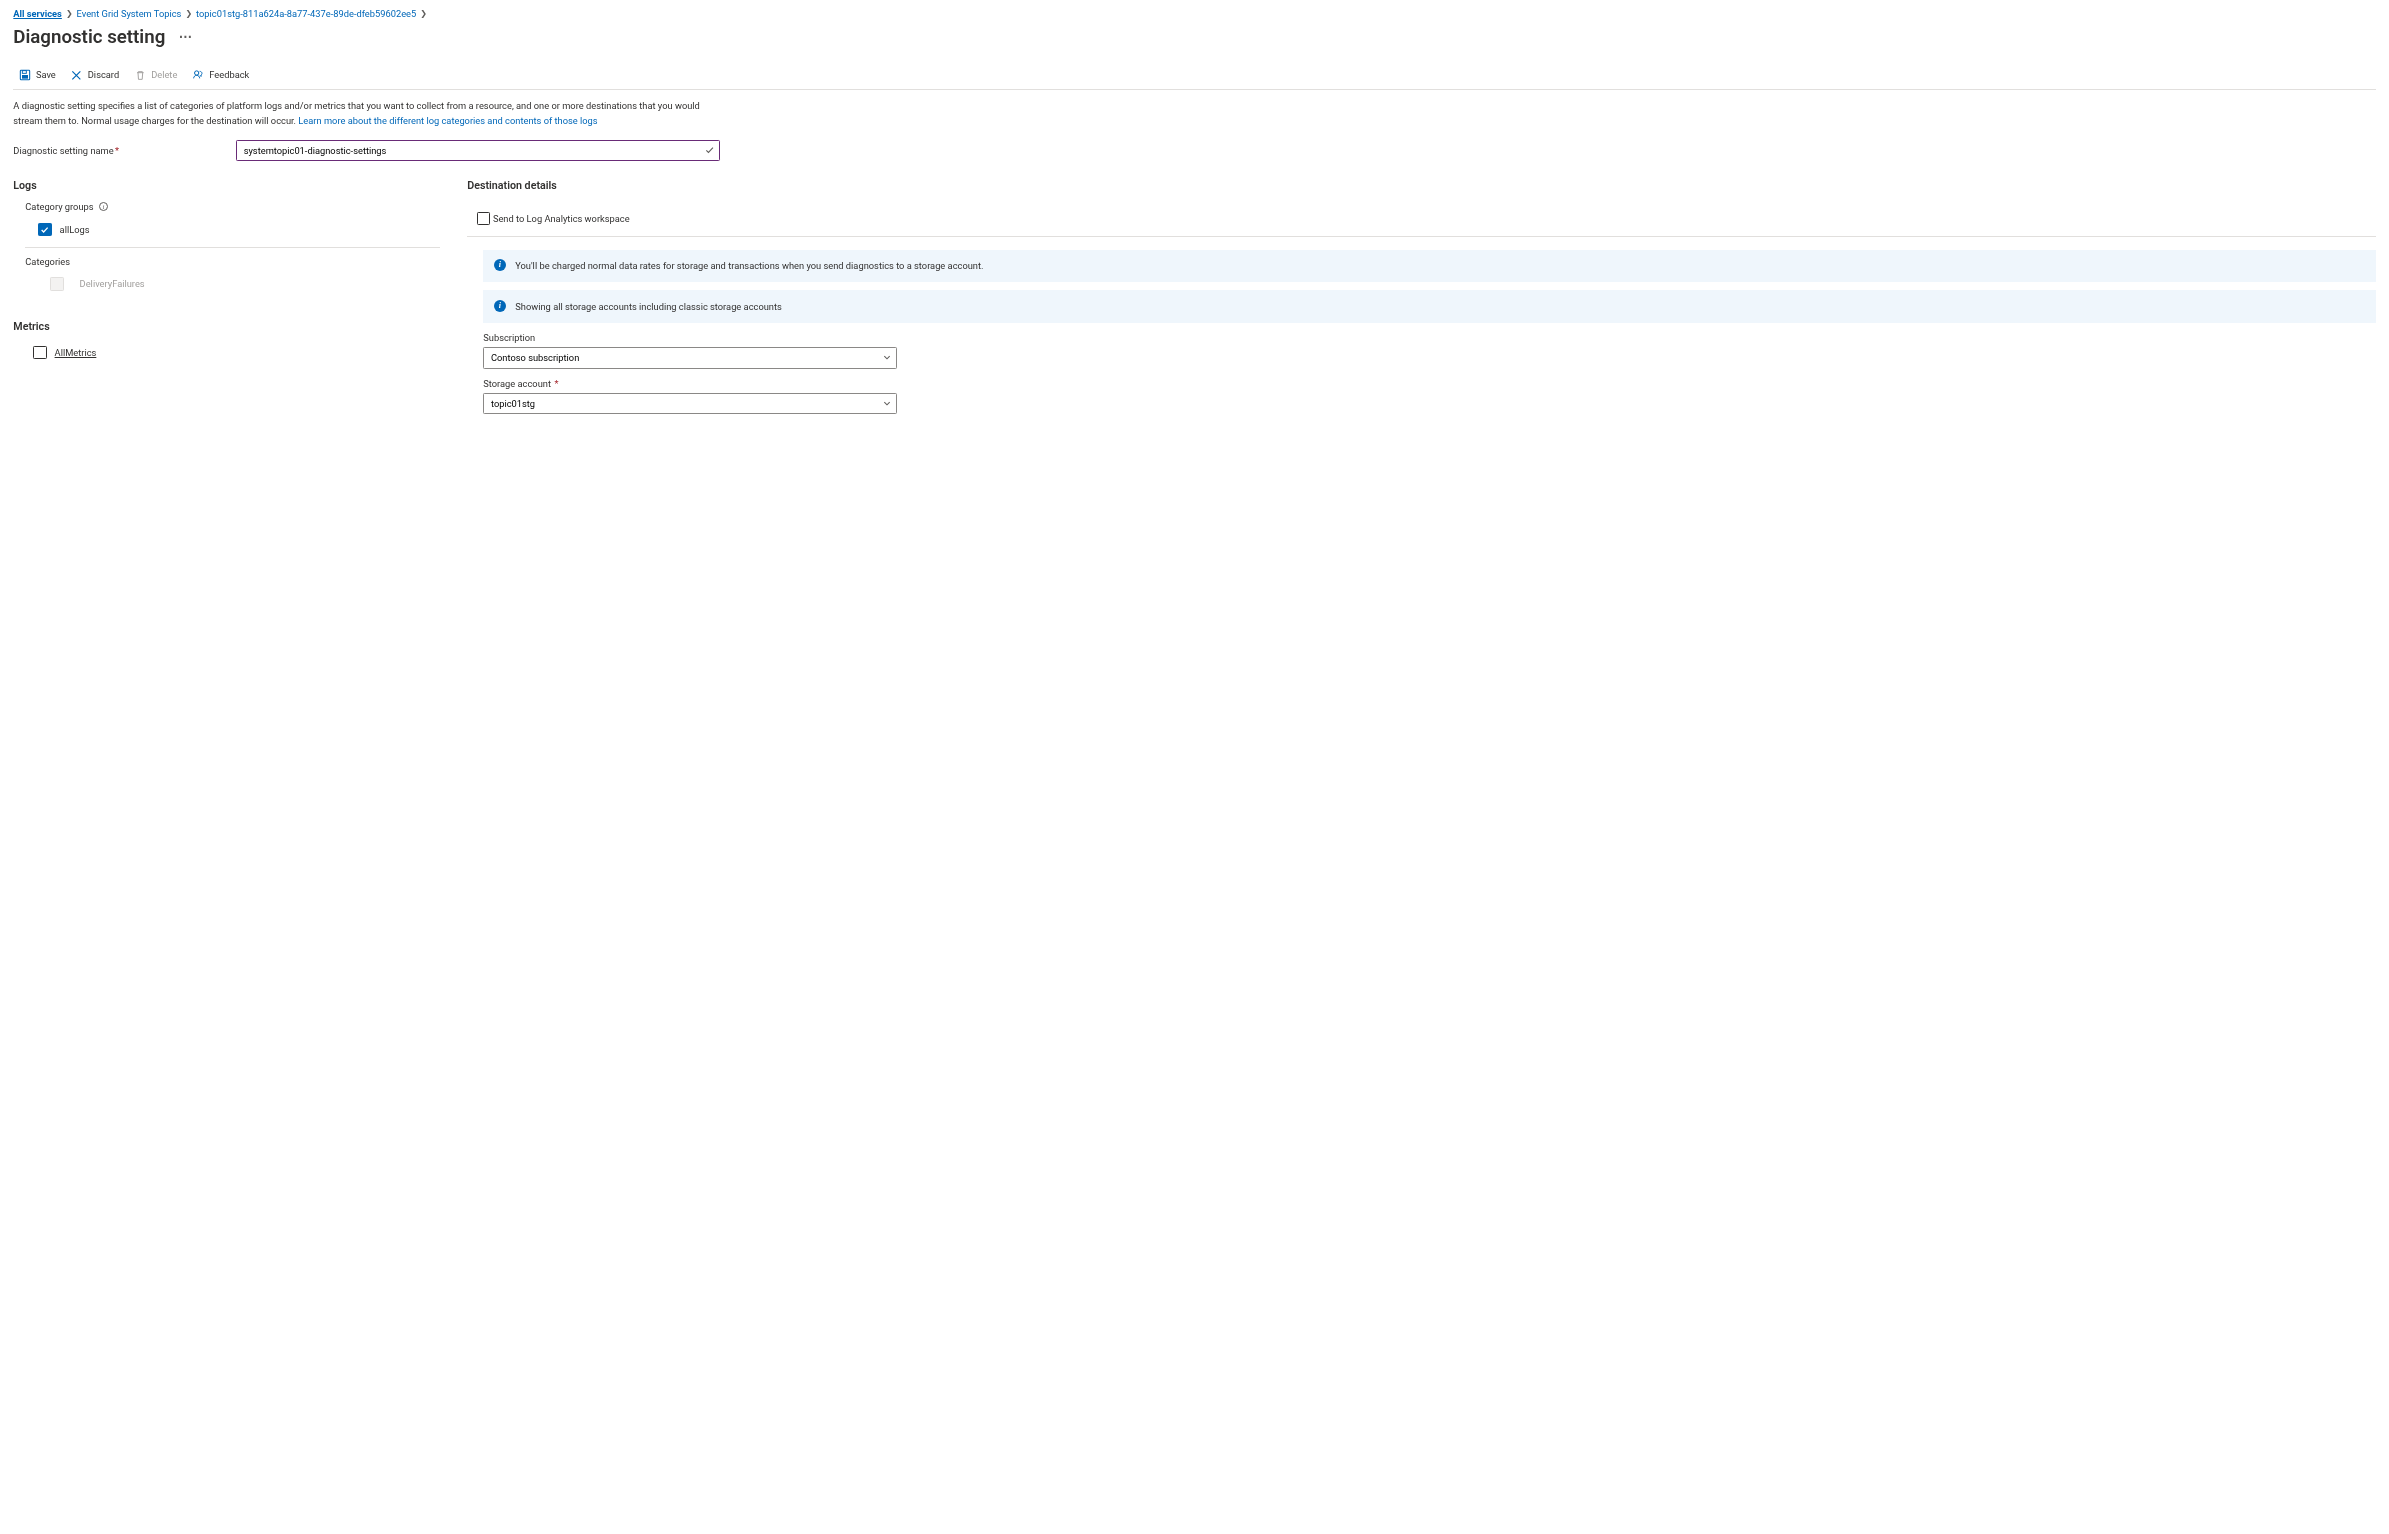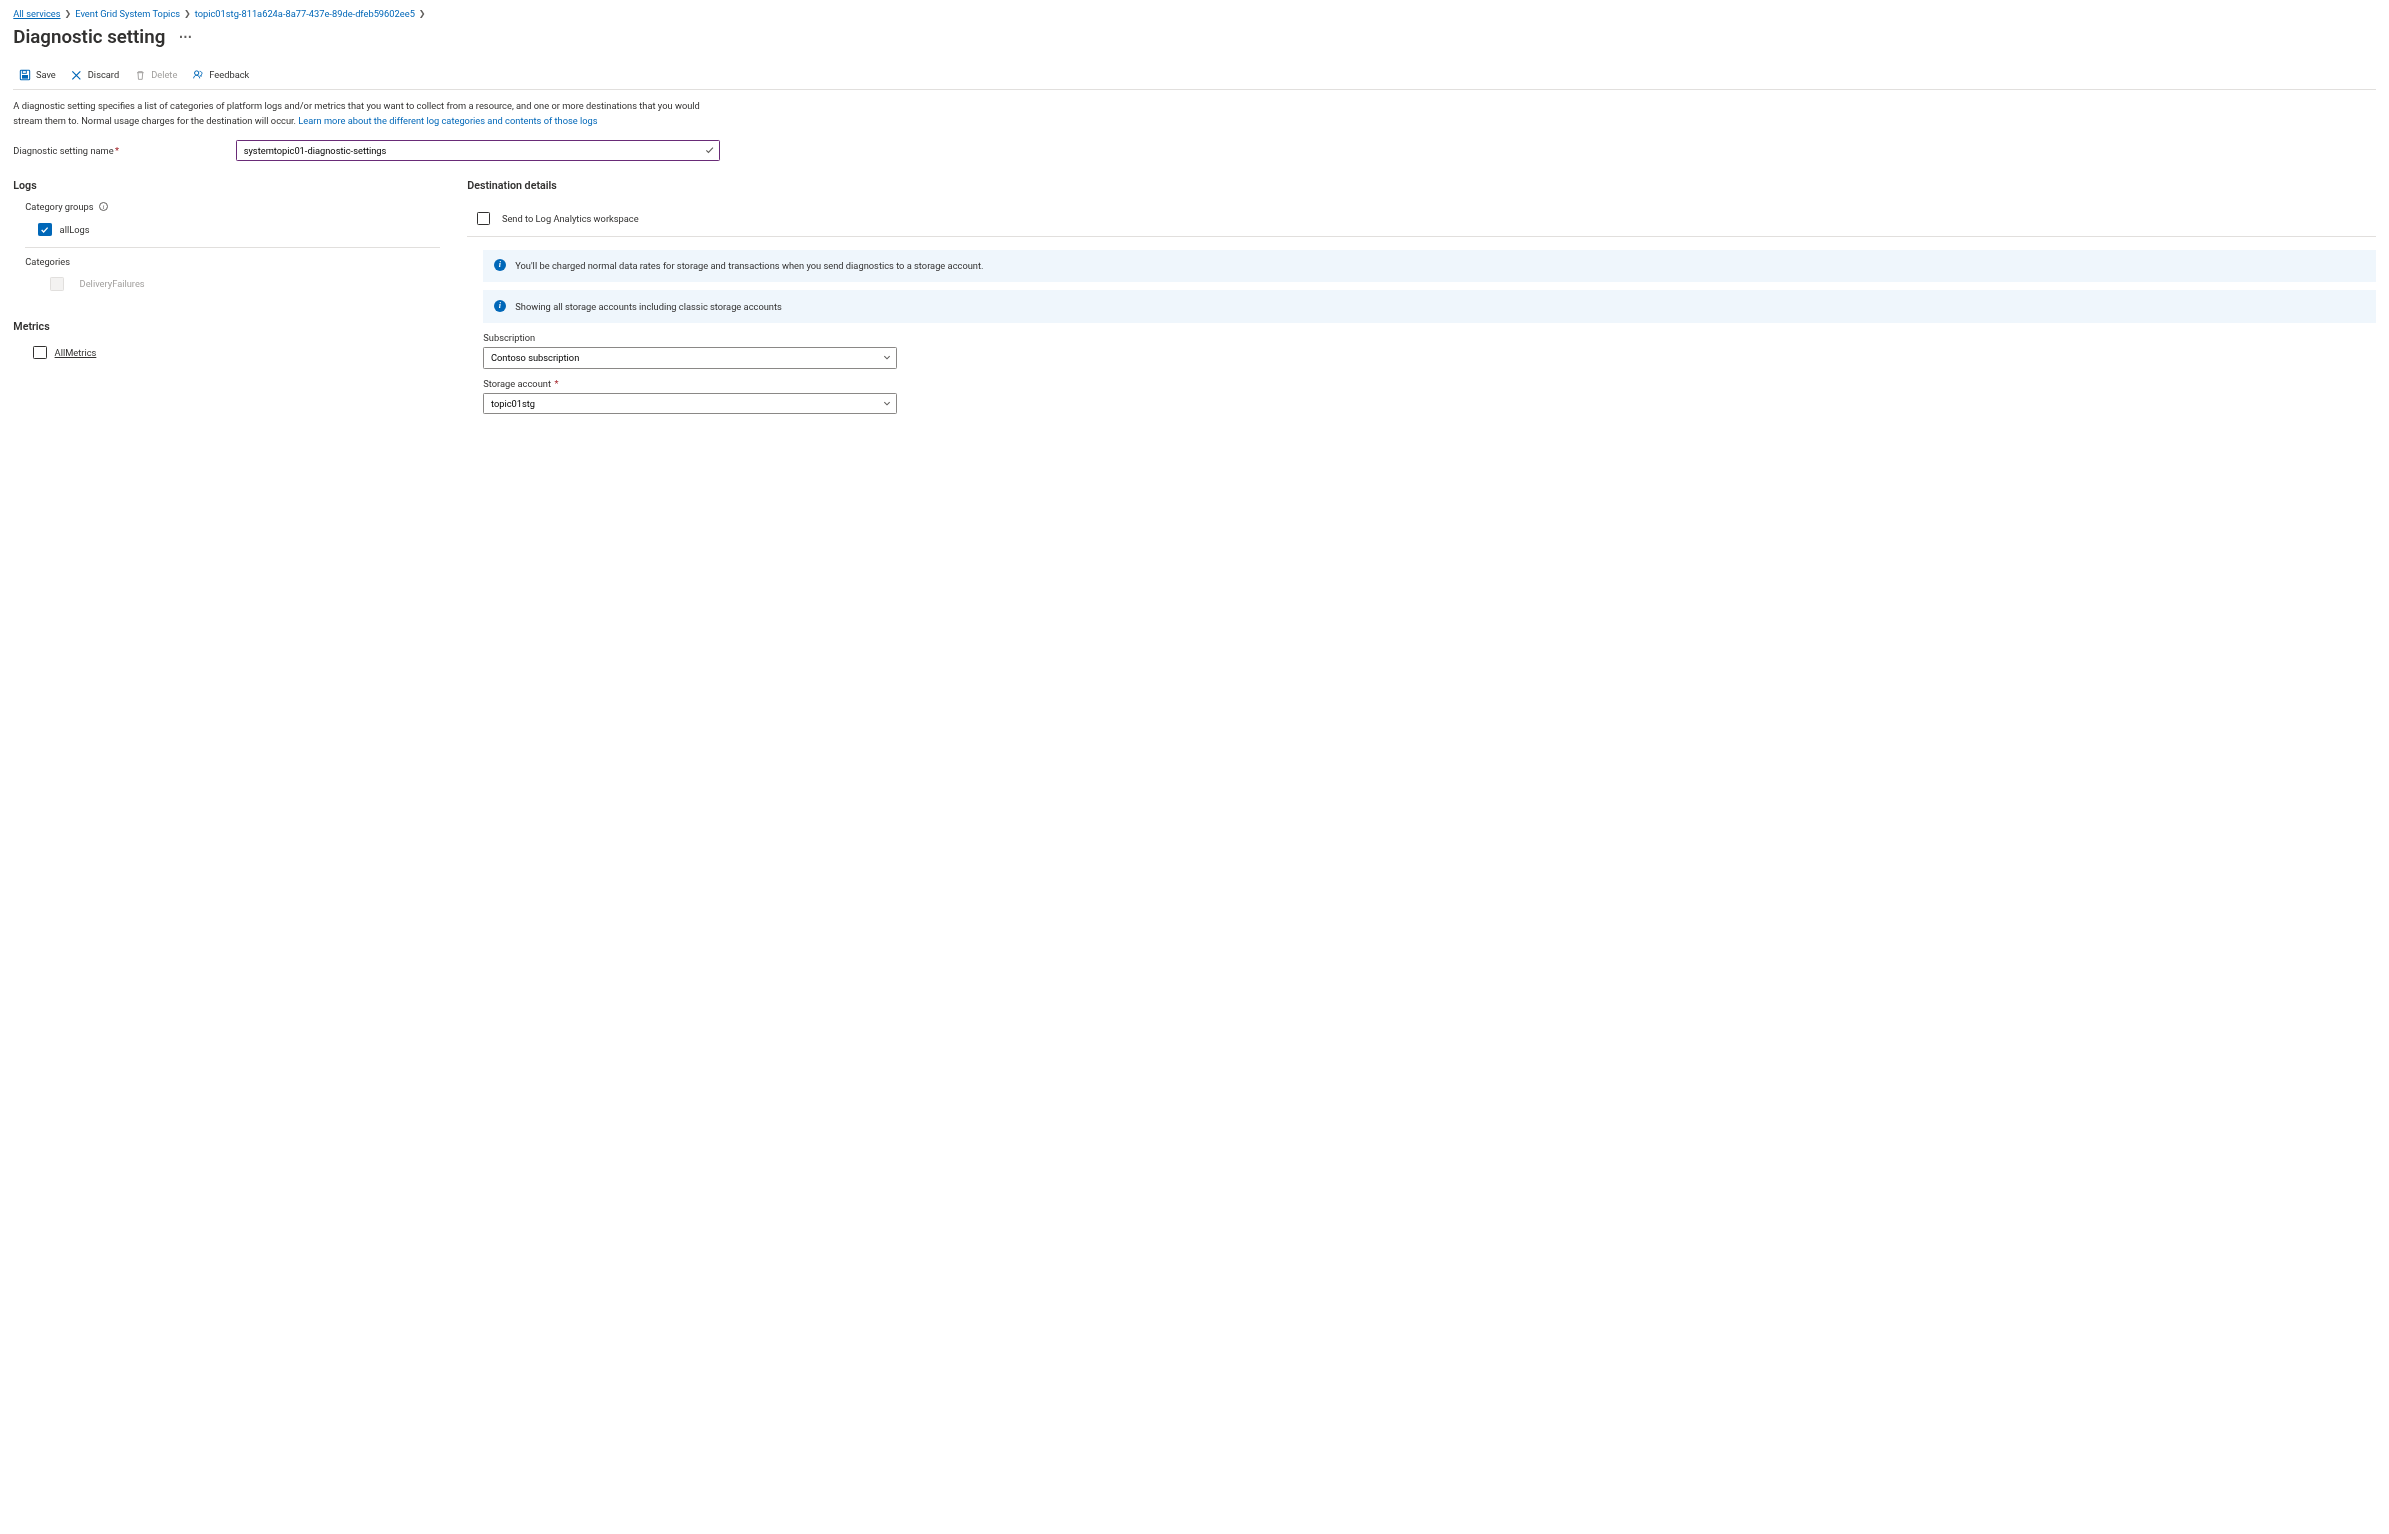--- a/index.html
+++ b/index.html
@@ -15,21 +15,21 @@
 
   .breadcrumbs {
     display: flex;
     align-items: center;
     flex-wrap: wrap;
     gap: 4px;
     font-size: 9.3px;
     margin-bottom: 6.7px;
   }
   .breadcrumbs .bc-link { color: #0067b8; }
-  .breadcrumbs .bc-link.underlined { text-decoration: underline; }
+  .breadcrumbs .bc-link.underlined { text-decoration: underline; font-weight: bold; }
   .breadcrumbs .crumb-sep { color: #605e5c; font-size: 8px; }
 
   h1.page-title {
     font-size: 18.7px;
     font-weight: 600;
     margin: 6.7px 0 2.7px 0;
     display: flex;
     align-items: center;
     gap: 10.7px;
   }
@@ -175,21 +175,21 @@
 
   .col-left hr.sep {
     border: none;
     border-top: 0.7px solid #e1dfdd;
     margin: 6.7px 0 8px 12px;
   }
 
   .dest-row {
     display: flex;
     align-items: center;
-    gap: 12px;
+    gap: 3px;
     padding: 10.7px 0 10.7px 9.3px;
     border-bottom: 0.7px solid #e1dfdd;
   }
   .dest-row.highlight {
     outline: 2px solid #d83b01;
     outline-offset: -1.3px;
     padding-right: 40px;
     border-bottom: none;
     width: 227px;
   }

